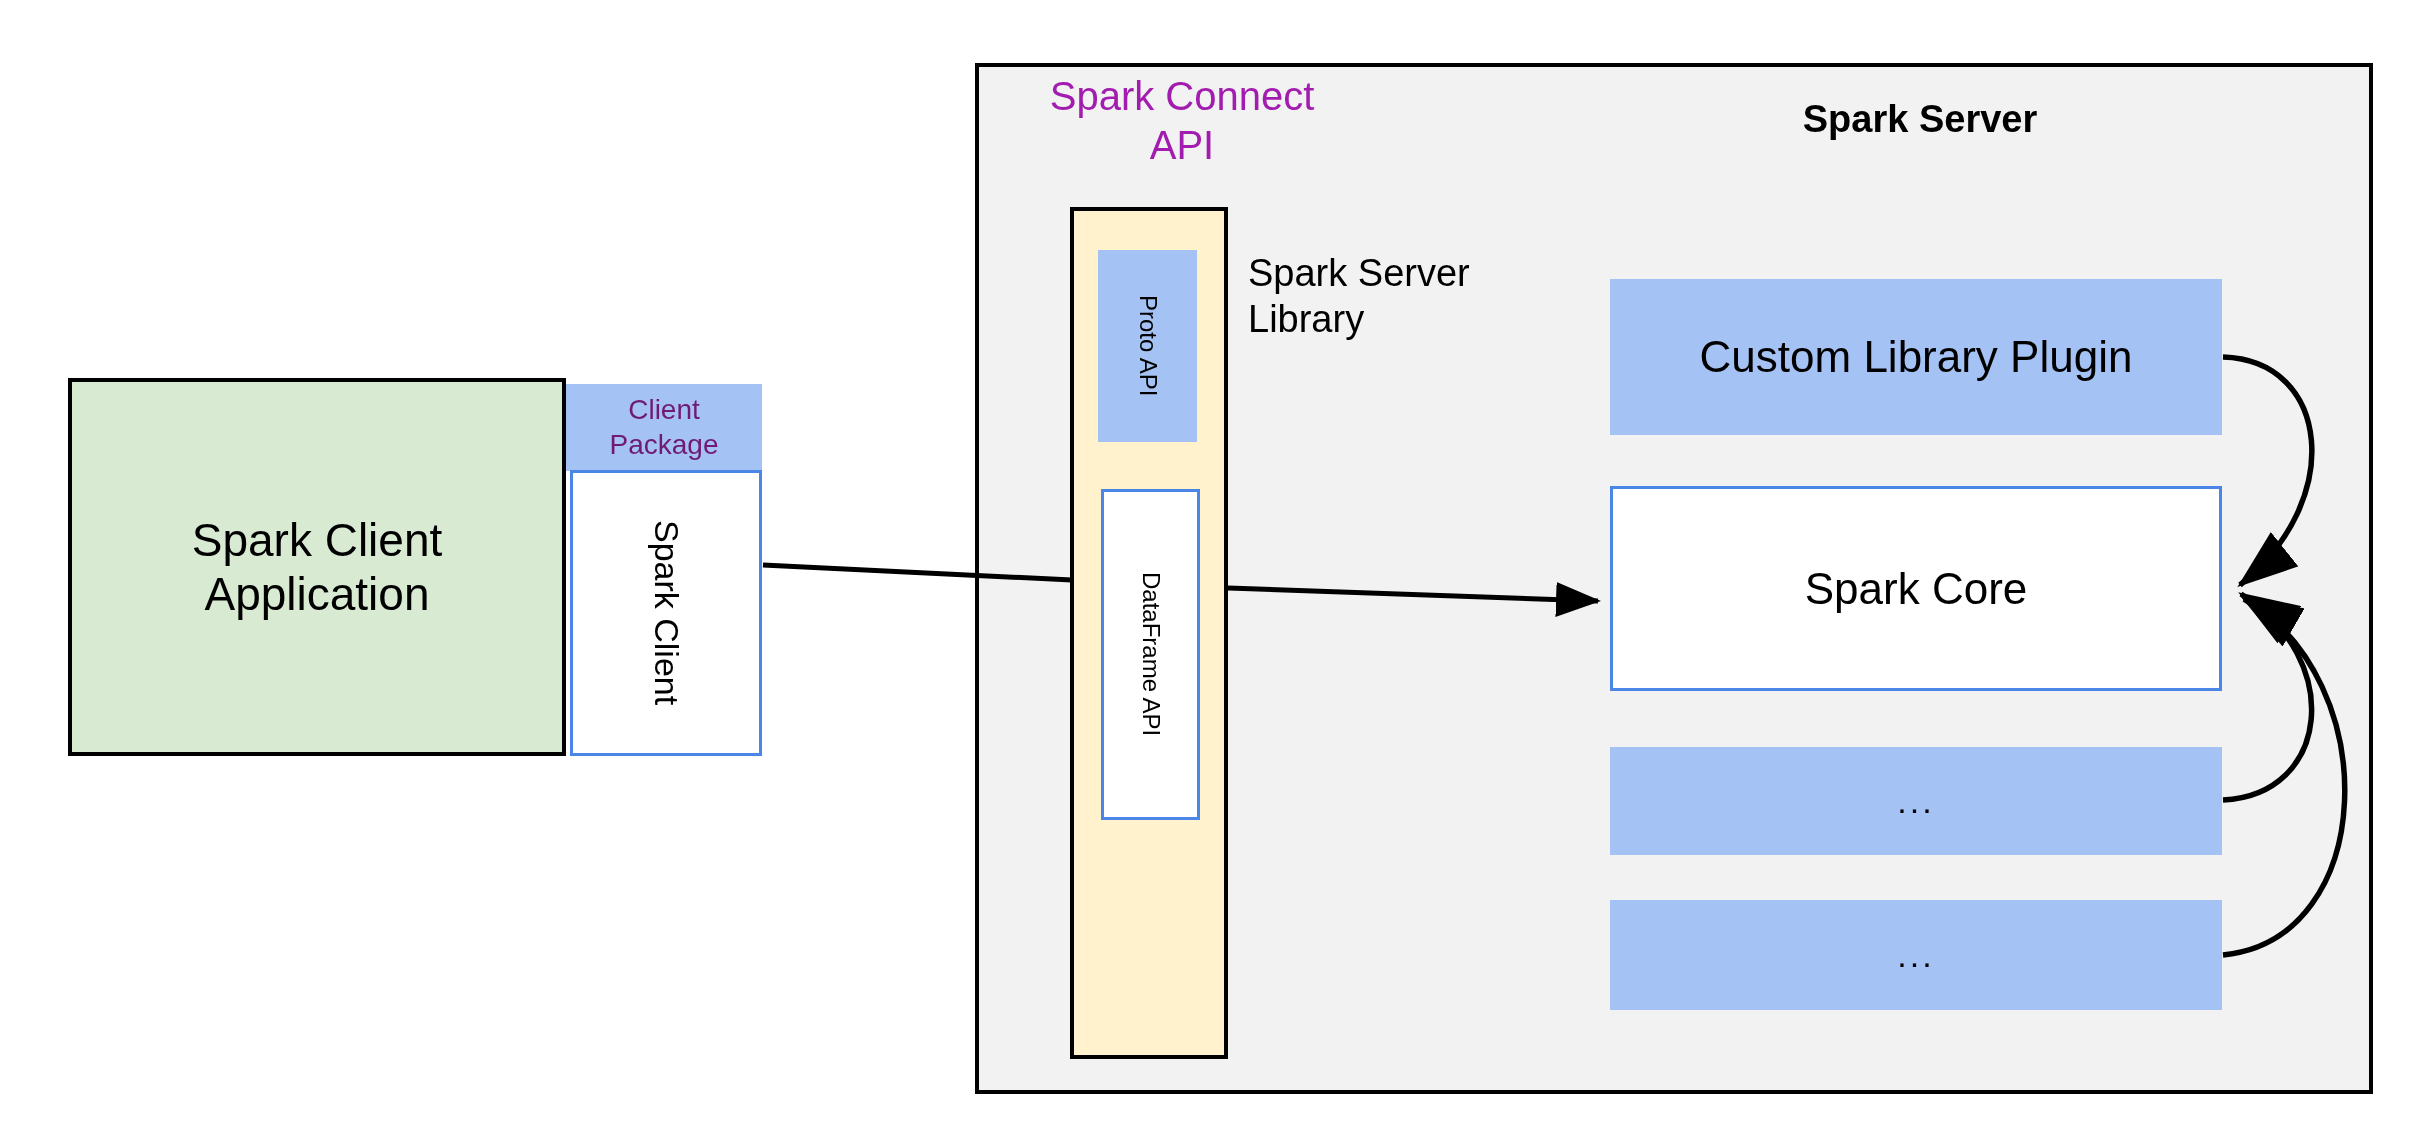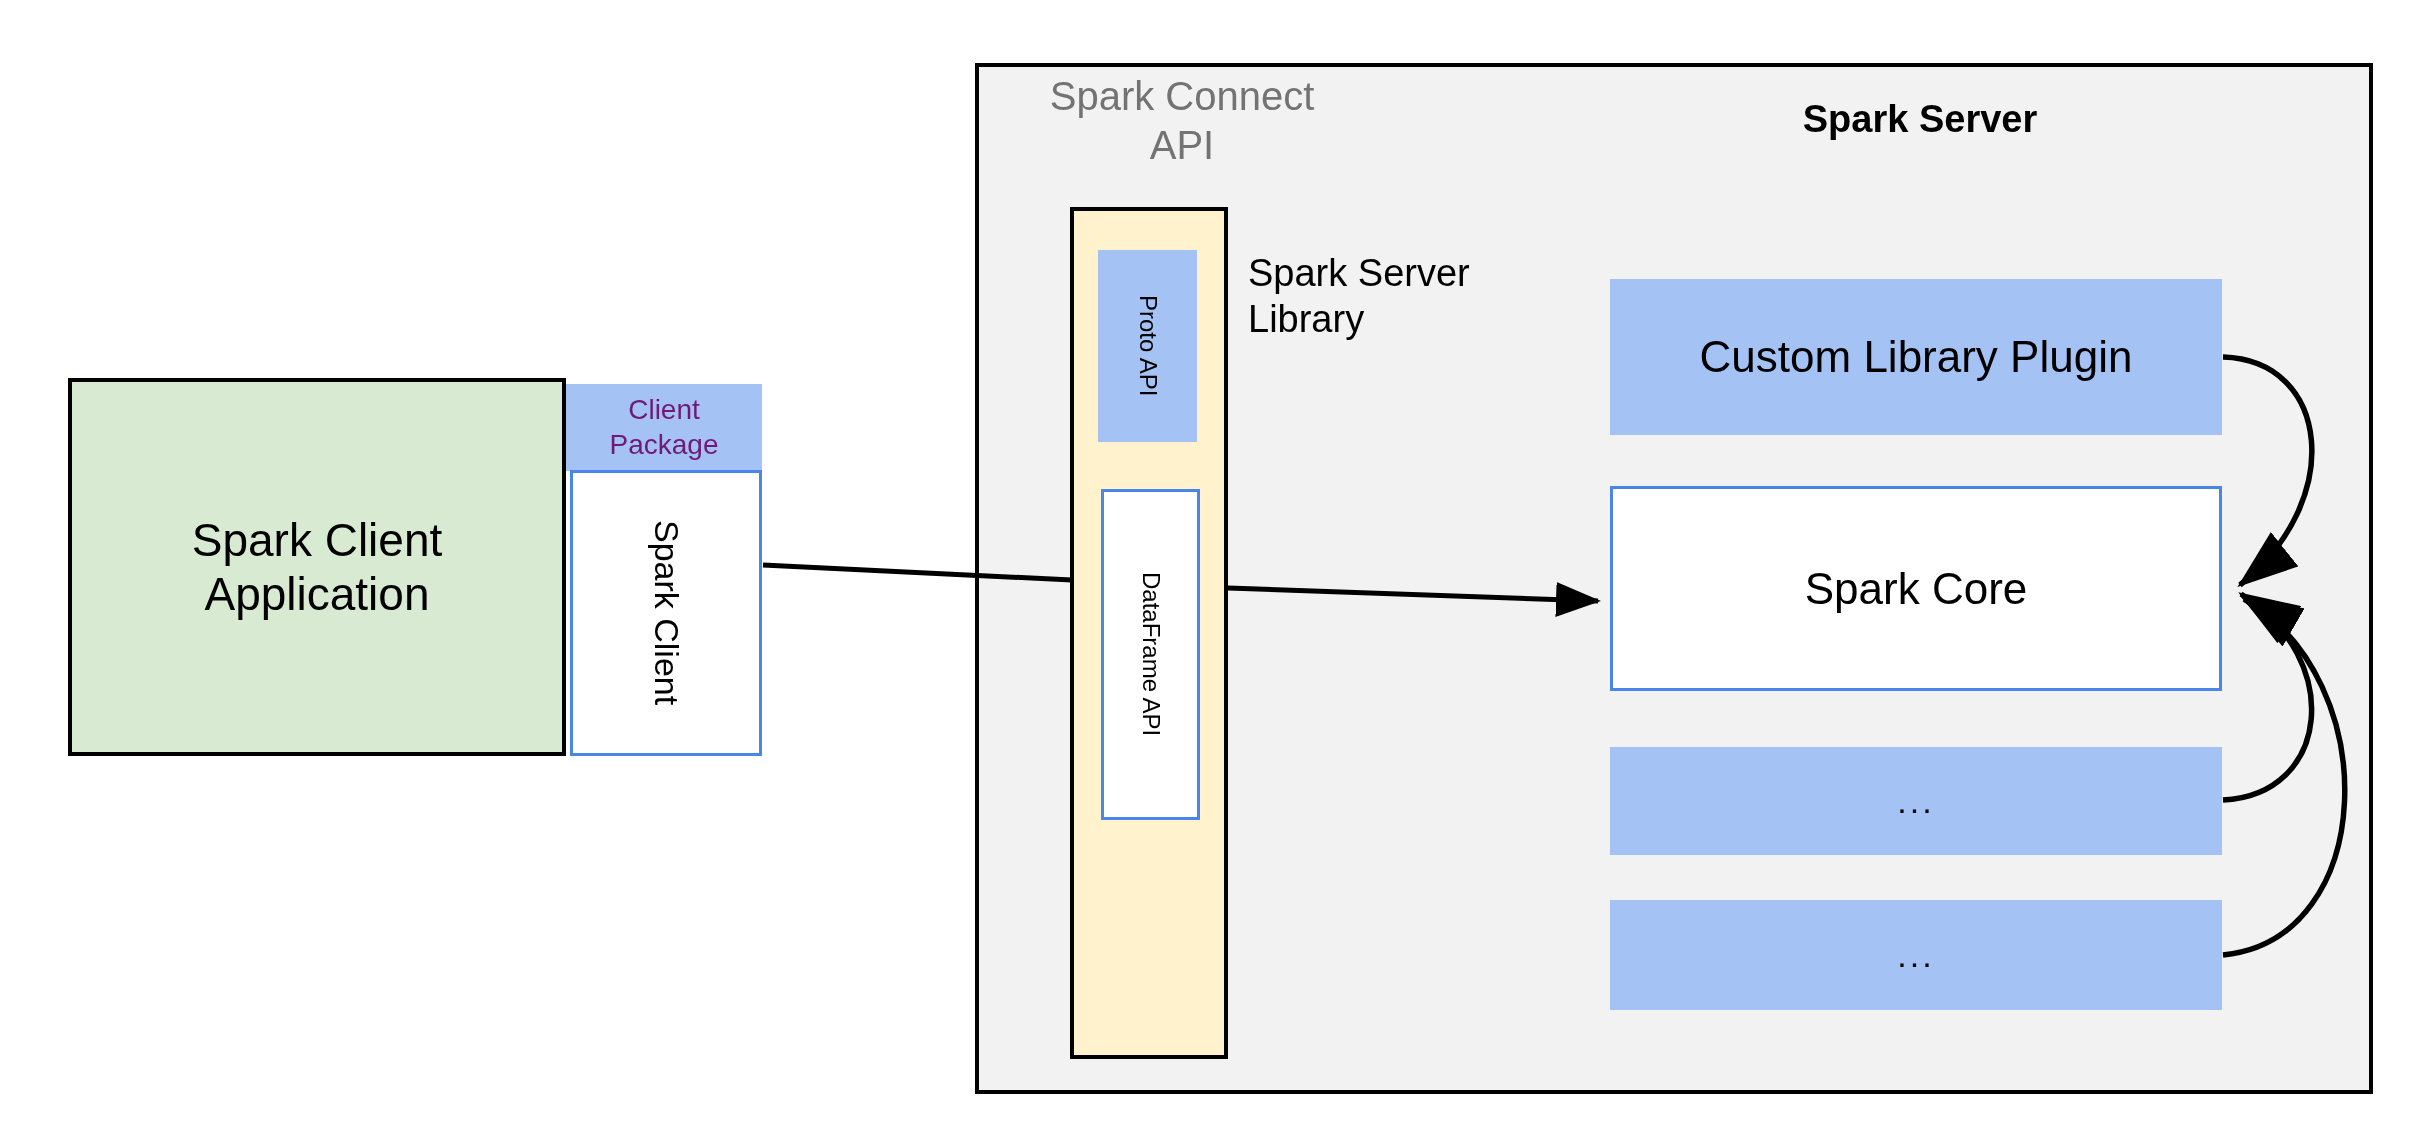--- a/index.html
+++ b/index.html
@@ -67,21 +67,21 @@
   
   #server-panel {
     left: 975px; top: 63px; width: 1398px; height: 1031px;
     background: #f2f2f2;
     border: 4px solid #000000;
   }
   #spark-connect-api-label {
     left: 1017px; top: 72px; width: 330px;
     font-size: 40px;
     line-height: 1.22;
-    color: #737373;
+    color: #a21caf;
     text-align: center;
     white-space: pre-line;
   }
   #spark-server-title {
     left: 1630px; top: 98px; width: 580px;
     font-size: 38px;
     font-weight: bold;
     color: #000000;
     text-align: center;
   }

